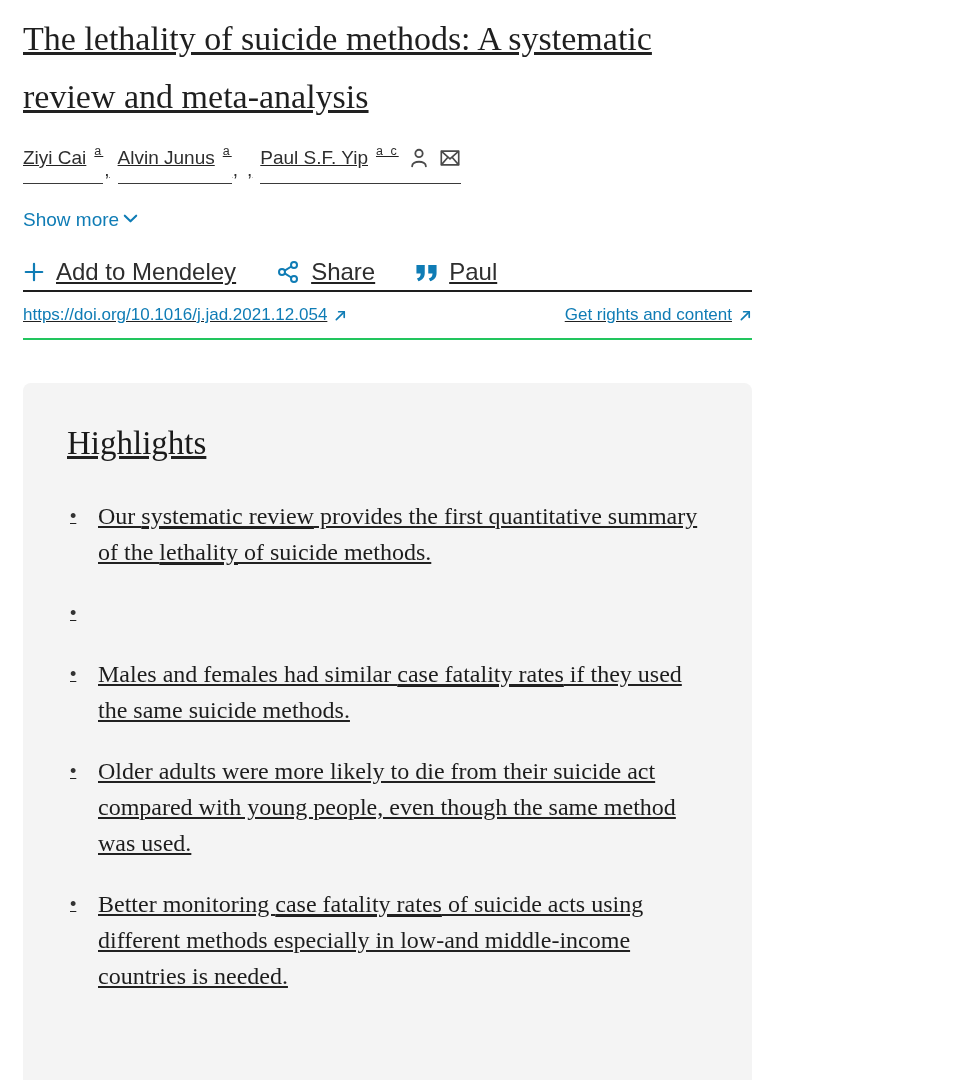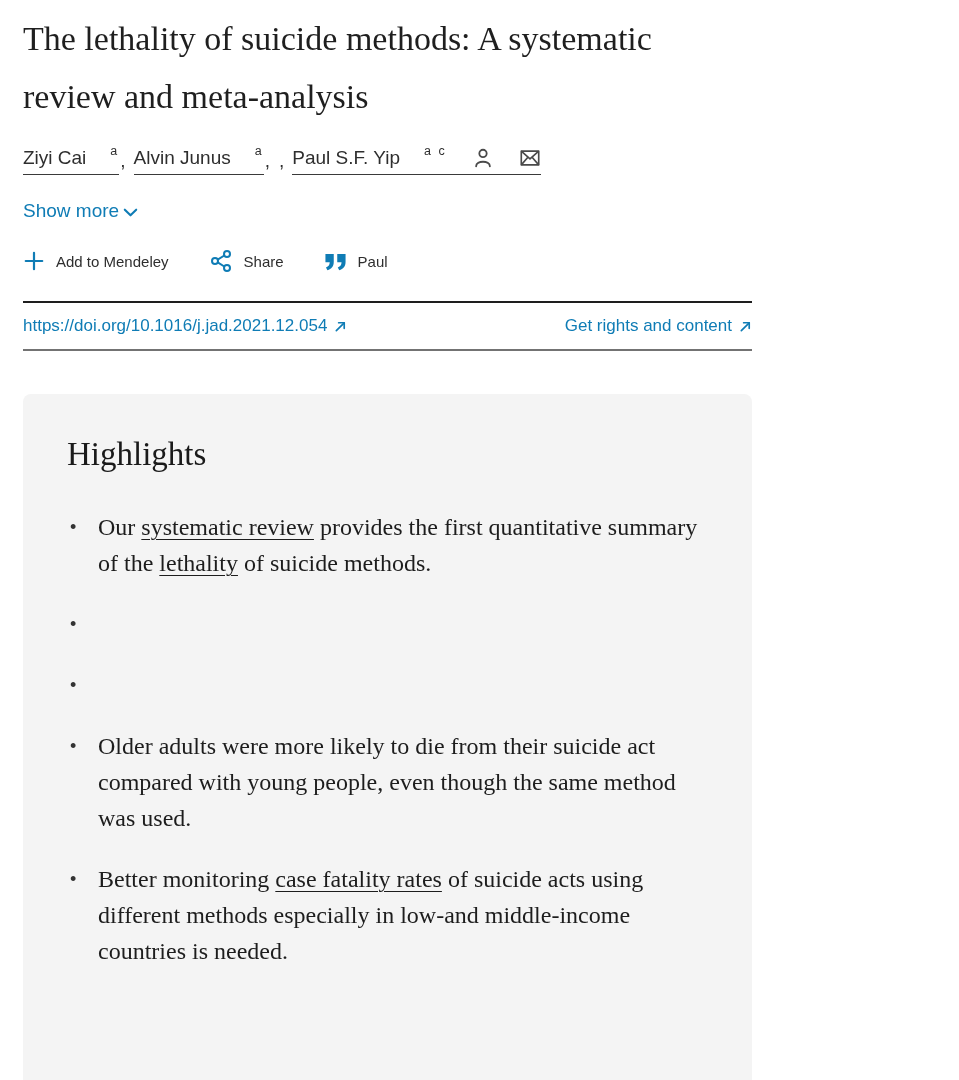--- a/index.html
+++ b/index.html
@@ -5,20 +5,21 @@
   * { box-sizing: border-box; }
   html, body { margin: 0; padding: 0; background: #ffffff; }
   .page {
     position: relative;
     width: 775px;
     height: 1080px;
     background: #ffffff;
     overflow: hidden;
     font-family: "Liberation Sans", sans-serif;
     color: #212121;
+    text-decoration: underline;
   }
   .content { padding: 0 23px; }
 
   
   h1.title {
     margin: 10px 0 0 0;
     max-width: 690px;
     font-family: "Liberation Serif", serif;
     font-weight: 400;
     font-size: 34px;
@@ -31,43 +32,43 @@
     margin-top: 21px;
     font-size: 19px;
     color: #2e2e2e;
     display: flex;
     align-items: flex-end;
     flex-wrap: wrap;
   }
   .author-link {
     display: inline-flex;
     align-items: center;
-    gap: 22px;
+    gap: 6px;
     border-bottom: 1.5px solid #3a3a3a;
-    padding-bottom: 5px;
+    padding-bottom: 14px;
     cursor: pointer;
     color: #2e2e2e;
     text-decoration: none;
   }
   .author-link sup {
     font-size: 12.5px;
     line-height: 1;
     position: relative;
     top: -7px;
     margin-left: 2px;
     letter-spacing: 2px;
   }
   .author-sep { padding: 0 8px 3px 1px; }
   .author-link .a-icon { display: inline-flex; margin-left: 3px; }
 
   
   .show-more {
     margin-top: 25px;
     display: inline-flex;
-    align-items: flex-end;
+    align-items: flex-start;
     gap: 2px;
     background: none;
     border: none;
     padding: 0;
     font-family: "Liberation Sans", sans-serif;
     font-size: 19px;
     color: #0f7cb5;
     cursor: pointer;
   }
 
@@ -79,30 +80,30 @@
     gap: 40px;
   }
   .tb-item {
     display: inline-flex;
     align-items: center;
     gap: 11px;
     background: none;
     border: none;
     padding: 0;
     font-family: "Liberation Sans", sans-serif;
-    font-size: 15px;
+    font-size: 24px;
     color: #2e2e2e;
     cursor: pointer;
   }
 
   
   .doi-row {
-    margin-top: 28px;
+    margin-top: 4px;
     border-top: 2px solid #1e1e1e;
-    border-bottom: 2px solid #737373;
+    border-bottom: 2px solid #22c55e;
     padding: 13px 0;
     display: flex;
     justify-content: space-between;
     align-items: center;
   }
   .doi-row a {
     display: inline-flex;
     align-items: center;
     gap: 7px;
     color: #0f7cb5;
@@ -264,20 +265,21 @@
       <ul class="hl-list" id="hl-list">
           <li>
             <span class="hl-dot">•</span>
             <p class="hl-text">Our <a class="hl-link">systematic review</a> provides the first quantitative summary of the <a class="hl-link">lethality</a> of suicide methods.</p>
           </li>
           <li>
             <span class="hl-dot">•</span>
           </li>
           <li>
             <span class="hl-dot">•</span>
+            <p class="hl-text">Males and females had similar <a class="hl-link">case fatality rates</a> if they used the same suicide methods.</p>
           </li>
           <li>
             <span class="hl-dot">•</span>
             <p class="hl-text">Older adults were more likely to die from their suicide act compared with young people, even though the same method was used.</p>
           </li>
           <li>
             <span class="hl-dot">•</span>
             <p class="hl-text">Better monitoring <a class="hl-link">case fatality rates</a> of suicide acts using different methods especially in low-and middle-income countries is needed.</p>
           </li>
         </ul>

